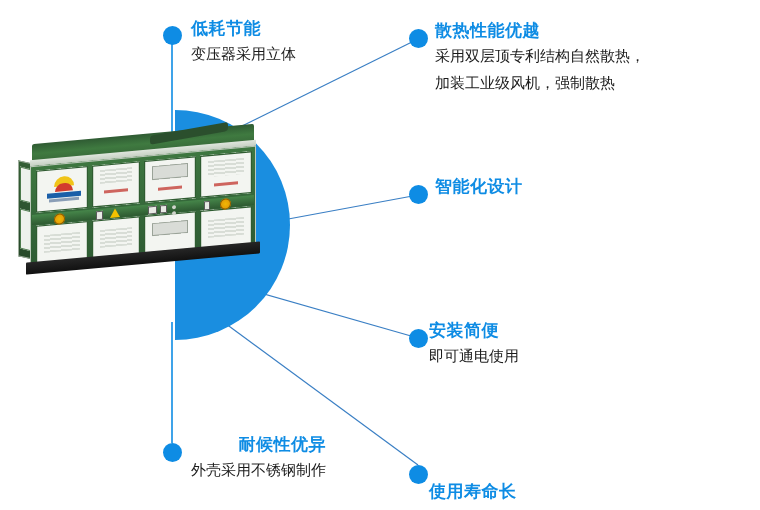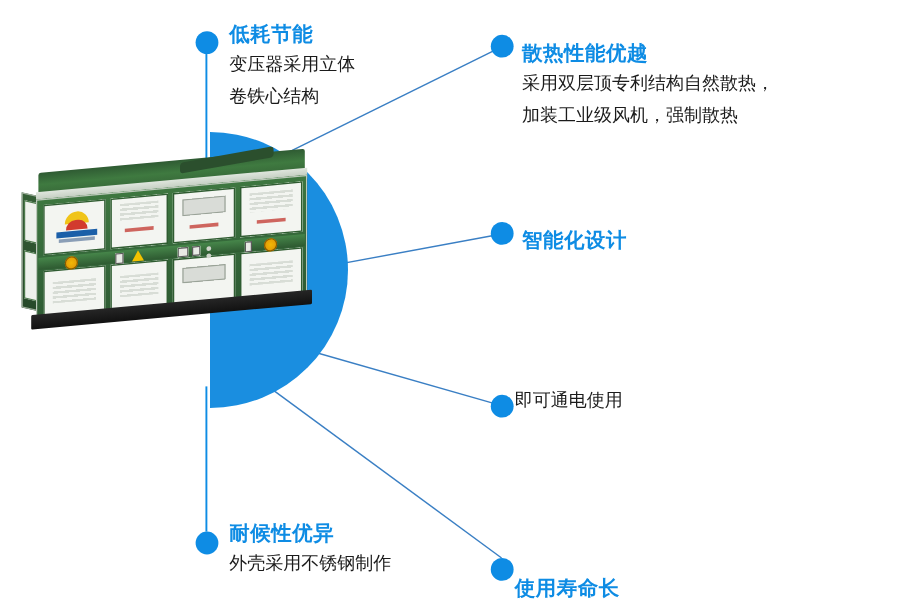--- a/index.html
+++ b/index.html
@@ -194,50 +194,50 @@
       <div class="meter" style="left:174px;top:51px;width:6px;height:9px;"></div>
     </div>
     <div class="prod-base"></div>
   </div>
 
   <div class="callout" style="left:163px;top:18px;">
     <div class="bullet" style="left:0px;top:8px;"></div>
     <div style="position:absolute;left:28px;top:0px;">
       <div class="c-title">低耗节能</div>
       <div class="c-body">变压器采用立体</div>
-      <div class="c-body">卷铁心结构</div>
     </div>
   </div>
 
   <div class="callout" style="left:409px;top:20px;">
     <div class="bullet" style="left:0px;top:9px;"></div>
-    <div style="position:absolute;left:26px;top:0px;margin-top:14px;">
+    <div style="position:absolute;left:26px;top:0px;">
       <div class="c-title">散热性能优越</div>
       <div class="c-body">采用双层顶专利结构自然散热，</div>
       <div class="c-body">加装工业级风机，强制散热</div>
     </div>
   </div>
 
   <div class="callout" style="left:409px;top:176px;">
     <div class="bullet" style="left:0px;top:9px;"></div>
-    <div style="position:absolute;left:26px;top:14px;text-align:right;">
+    <div style="position:absolute;left:26px;top:0px;text-align:right;">
       <div class="c-title">智能化设计</div>
     </div>
   </div>
 
   <div class="callout" style="left:409px;top:320px;">
     <div class="bullet" style="left:0px;top:9px;"></div>
     <div style="position:absolute;left:20px;top:0px;">
+      <div class="c-title">安装简便</div>
       <div class="c-body">即可通电使用</div>
     </div>
   </div>
 
   <div class="callout" style="left:163px;top:434px;">
     <div class="bullet" style="left:0px;top:9px;"></div>
-    <div style="position:absolute;left:28px;top:0px;">
+    <div style="position:absolute;left:28px;top:0px;text-align:right;">
       <div class="c-title">耐候性优异</div>
       <div class="c-body">外壳采用不锈钢制作</div>
     </div>
   </div>
 
   <div class="callout" style="left:409px;top:456px;">
     <div class="bullet" style="left:0px;top:9px;"></div>
     <div style="position:absolute;left:20px;top:26px;font-family:Liberation Mono, monospace;">
       <div class="c-title">使用寿命长</div>
     </div>

